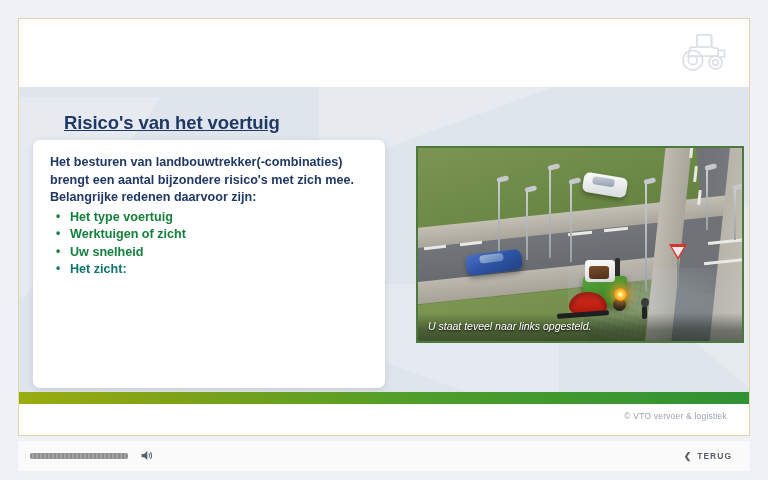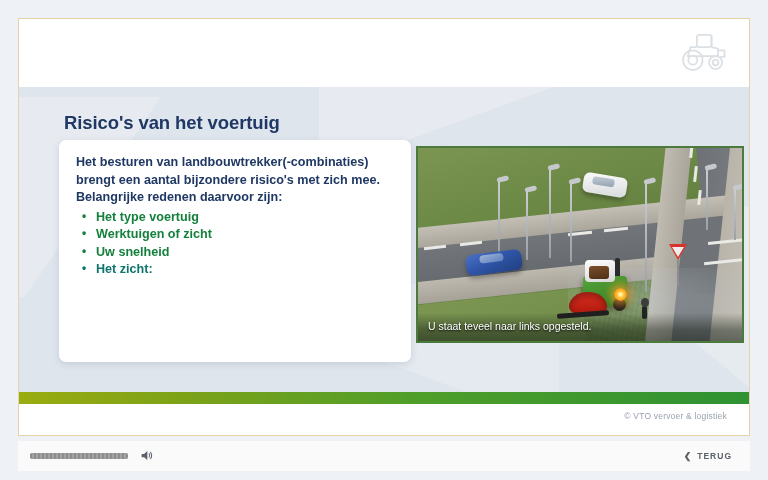--- a/index.html
+++ b/index.html
@@ -58,26 +58,27 @@
   .copyright {
     position: absolute; right: 22px; top: 7px;
     font-size: 8.5px; color: #9aa2ad; letter-spacing: .2px;
   }
 
   
   .page-title {
     position: absolute; left: 45px; top: 25px;
     font-size: 18.5px; font-weight: bold; color: #1f3864;
     letter-spacing: -.1px;
+    text-decoration: underline;
   }
 
   
   .content-card {
-    position: absolute; left: 40px; top: 53px;
-    width: 352px; height: 222px;
+    position: absolute; left: 14px; top: 53px;
+    width: 352px; height: 248px;
     background: #fff; border-radius: 7px;
     box-shadow: 0 2px 7px rgba(90,105,130,.20);
     padding: 14px 16px 10px 17px;
   }
   .intro {
     font-size: 12.6px; line-height: 17.5px; color: #1f3864; font-weight: bold;
   }
   ul.lvl1 { list-style: none; margin-top: 2px; }
   ul.lvl1 > li {
     position: relative; padding-left: 20px;
@@ -203,20 +204,21 @@
   .lp4 { left:152px; top:36px; height:78px; }
   .lp5 { left:227px; top:36px; height:108px; }
   .lp6 { left:288px; top:22px; height:60px; }
   .lp7 { left:316px; top:42px; height:50px; }
   
   .caption {
     position:absolute; left:0; bottom:0; width:100%; padding:6px 10px 8px 10px;
     color:#fff; font-size:10.5px; line-height:14px;
     text-shadow: 0 1px 2px rgba(0,0,0,.9);
     background: linear-gradient(180deg, rgba(20,30,20,0) 0%, rgba(20,30,20,.45) 60%, rgba(20,30,20,.55) 100%);
+    font-style: italic;
   }
 
   
   .player {
     position: absolute; left: 18px; top: 441px; width: 732px; height: 30px;
     background: #fafafa;
   }
   .progress-track {
     position: absolute; left: 12px; top: 12px; width: 98px; height: 6px;
     background: #e2e2e2; border-radius: 2px; overflow:hidden;

